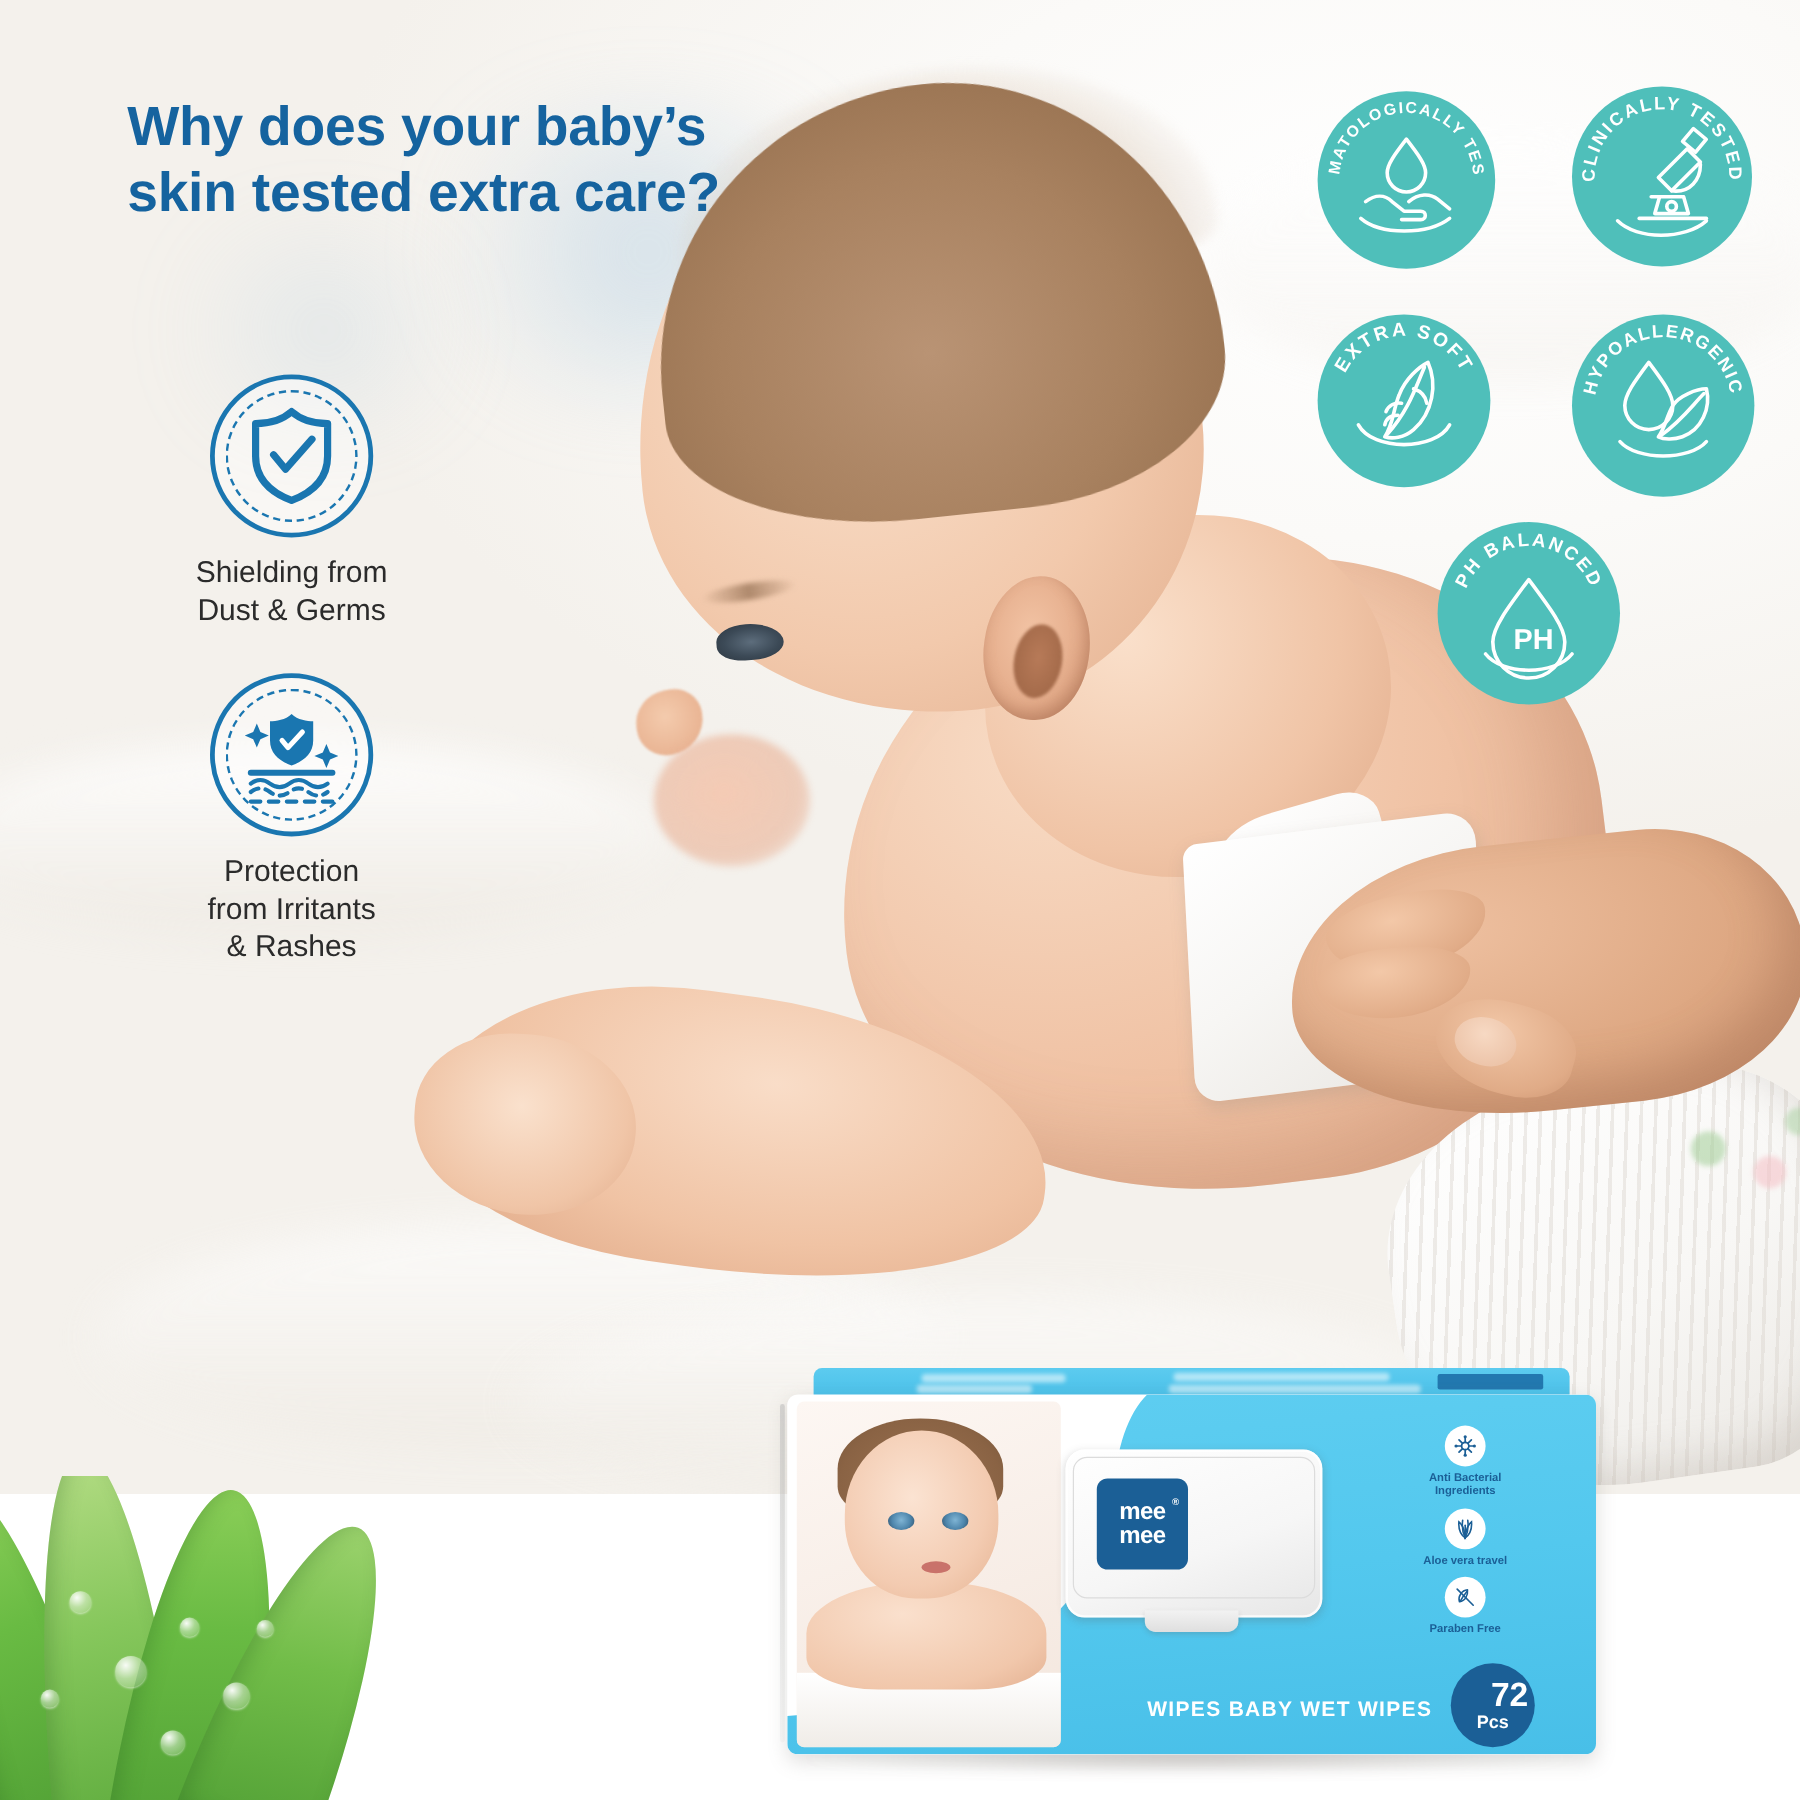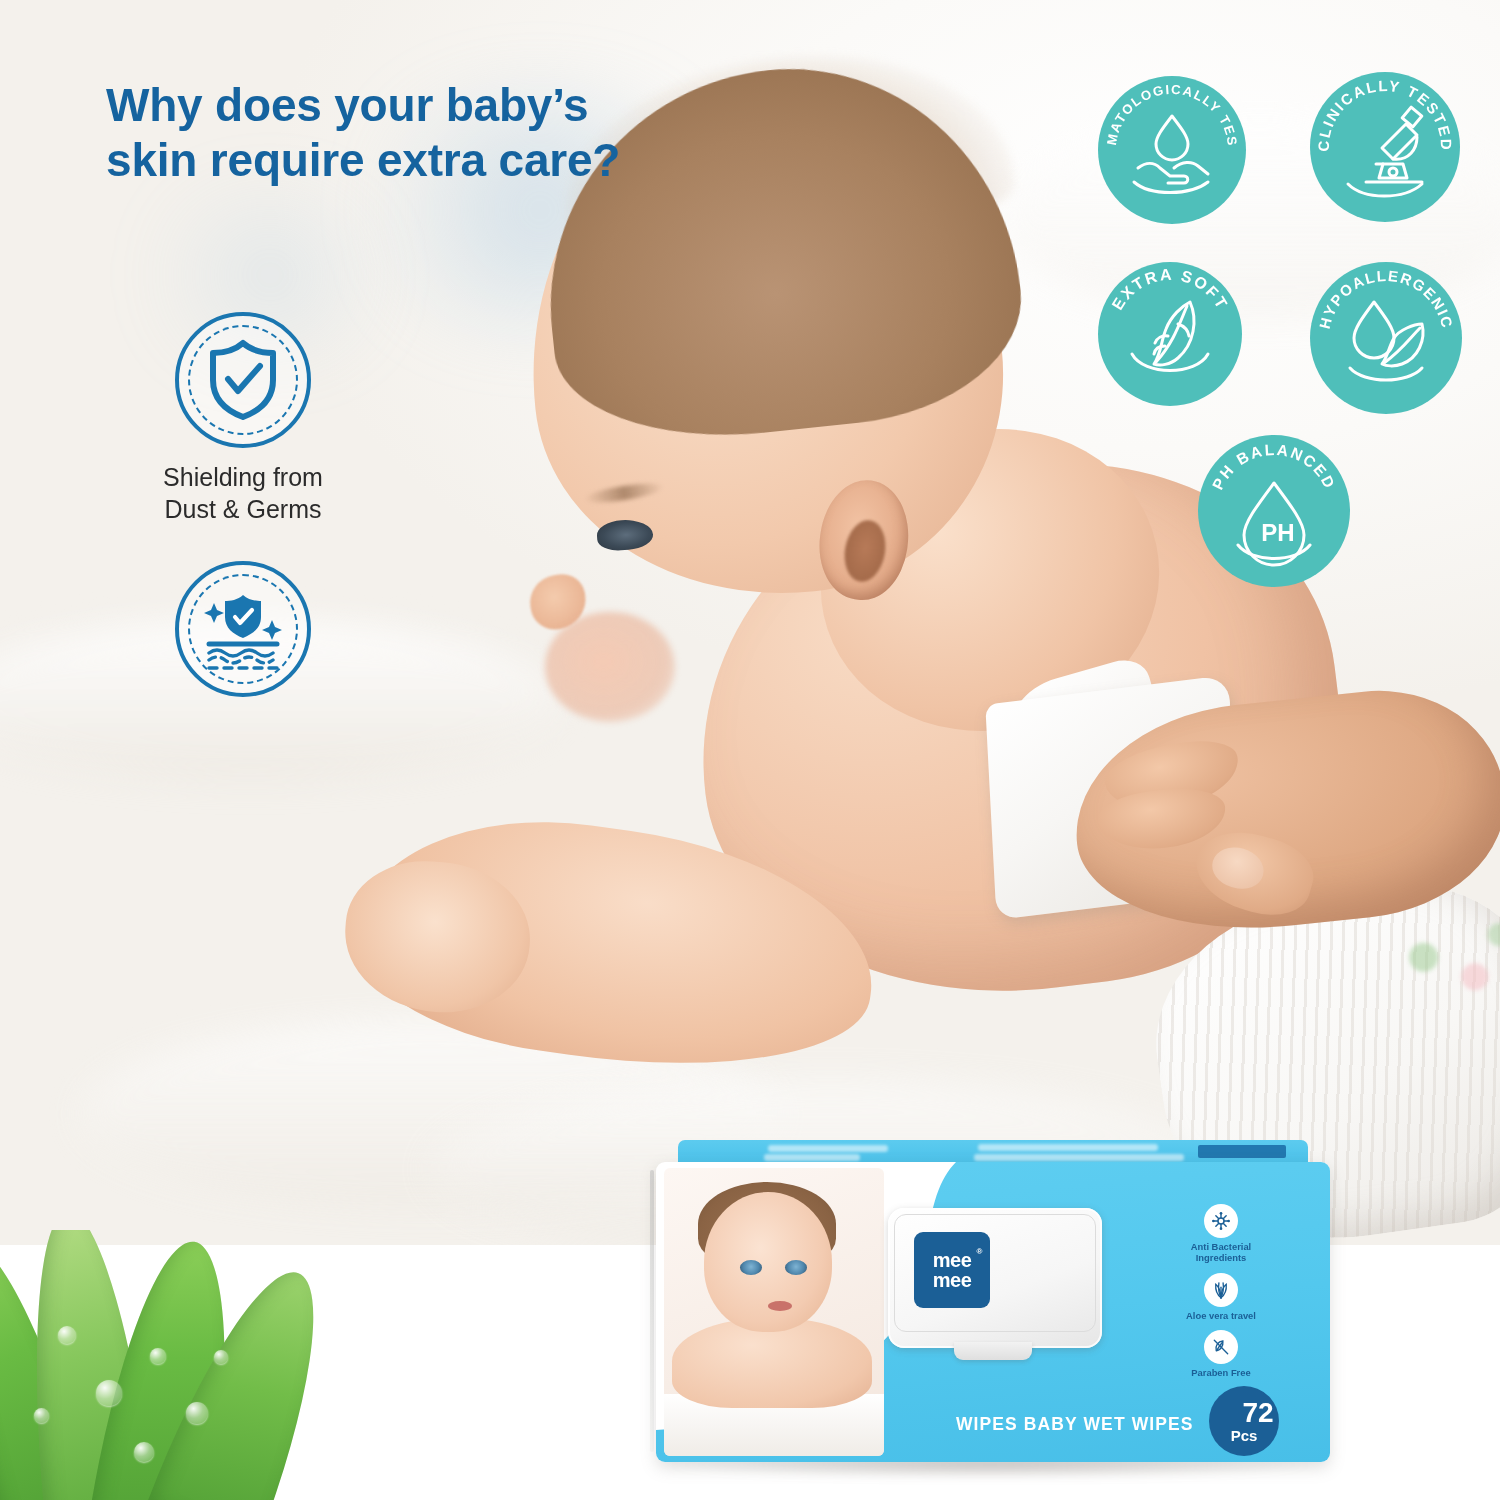--- a/index.html
+++ b/index.html
@@ -285,21 +285,21 @@
   #logo .reg{ position:absolute; right:8px; top:16px; font-size:8px; font-weight:bold; }
   #pack-copy{
     position:absolute; left:346px; top:58px; width:136px;
     font-size:8.4px; line-height:1.42; color:#49c3ee; font-weight:bold;
     letter-spacing:.1px;
   }
   #pack-copy .dark{ color:#1b5f96; }
   #pack-copy .big{ display:block; color:#1b5f96; font-size:17px; line-height:1.1; margin:2px 0 2px 0; }
 
   
-  #pack-feats{ position:absolute; left:490px; top:42px; width:150px; }
+  #pack-feats{ position:absolute; left:490px; top:26px; width:150px; }
   .pf{ text-align:center; margin-bottom:9px; }
   .pf-ic{
     width:34px; height:34px; margin:0 auto 3px auto;
     background:#ffffff; border-radius:50%; position:relative;
   }
   .pf-ic svg{ position:absolute; left:50%; top:50%; transform:translate(-50%,-50%); }
   .pf-t{ font-size:9.4px; line-height:1.22; color:#1b5f96; font-weight:bold; }
 
   #pack-title{
     position:absolute; left:300px; top:252px;
@@ -362,21 +362,21 @@
   <div class="aloe-leaf" id="al4"></div>
   <div class="dew" style="left:58px; top:96px; width:18px; height:18px;"></div>
   <div class="dew" style="left:96px; top:150px; width:26px; height:26px;"></div>
   <div class="dew" style="left:150px; top:118px; width:16px; height:16px;"></div>
   <div class="dew" style="left:186px; top:172px; width:22px; height:22px;"></div>
   <div class="dew" style="left:134px; top:212px; width:20px; height:20px;"></div>
   <div class="dew" style="left:214px; top:120px; width:14px; height:14px;"></div>
   <div class="dew" style="left:34px; top:178px; width:15px; height:15px;"></div>
 </div>
 
-<h1 id="headline">Why does your baby’s skin require extra care?</h1>
+<h1 id="headline">Why does your baby’s skin tested extra care?</h1>
 
 <div id="features">
 
   <div class="feature">
     <div class="ficon">
       <svg width="78" height="84" viewBox="0 0 78 84" fill="none" stroke="#1a76b0" stroke-width="6" stroke-linecap="round" stroke-linejoin="round">
         <path d="M39 5 C30 13 18 15 9 15 L9 42 C9 62 23 73 39 79 C55 73 69 62 69 42 L69 15 C60 15 48 13 39 5 Z"></path>
         <path d="M24 41 L34 53 L56 28"></path>
       </svg>
     </div>
@@ -390,20 +390,23 @@
       <svg width="92" height="84" viewBox="0 0 92 84" fill="none" stroke="#1a76b0" stroke-width="4" stroke-linecap="round">
         <path d="M46 8 C41 13 33 14 28 14 L28 30 C28 41 36 47 46 51 C56 47 64 41 64 30 L64 14 C59 14 51 13 46 8 Z" fill="#1a76b0" stroke="none"></path>
         <path d="M38 30 L43 36 L55 23" stroke="#ffffff" stroke-width="4.2" fill="none" stroke-linejoin="round"></path>
         <path d="M17 16 l3 7 7 3 -7 3 -3 7 -3 -7 -7 -3 7 -3 z" fill="#1a76b0" stroke="none"></path>
         <path d="M75 33 l3 7 7 3 -7 3 -3 7 -3 -7 -7 -3 7 -3 z" fill="#1a76b0" stroke="none"></path>
         <line x1="12" y1="57" x2="80" y2="57" stroke-width="5"></line>
         <path d="M12 66 q8 -6 16 0 t16 0 t16 0 t16 0" stroke-width="3.4"></path>
         <path d="M12 73 q8 -6 16 0 t16 0 t16 0 t16 0" stroke-width="3.4" stroke-dasharray="7 6"></path>
         <line x1="12" y1="81" x2="80" y2="81" stroke-width="3.4" stroke-dasharray="8 7"></line>
       </svg>
+    </div>
+    <div class="flabel">
+      <span>Protection</span><br><span>from Irritants</span><br><span>&amp; Rashes</span>
     </div>
   </div>
 
 
 </div>
 
 <div class="badge" style="left:1098px; top:76px; width:148px; height:148px;">
   <svg width="148" height="148" viewBox="0 0 148 148">
     <defs>
         <path id="arcD" d="M 18 74 A 56 56 0 1 1 130 74" fill="none"></path>

